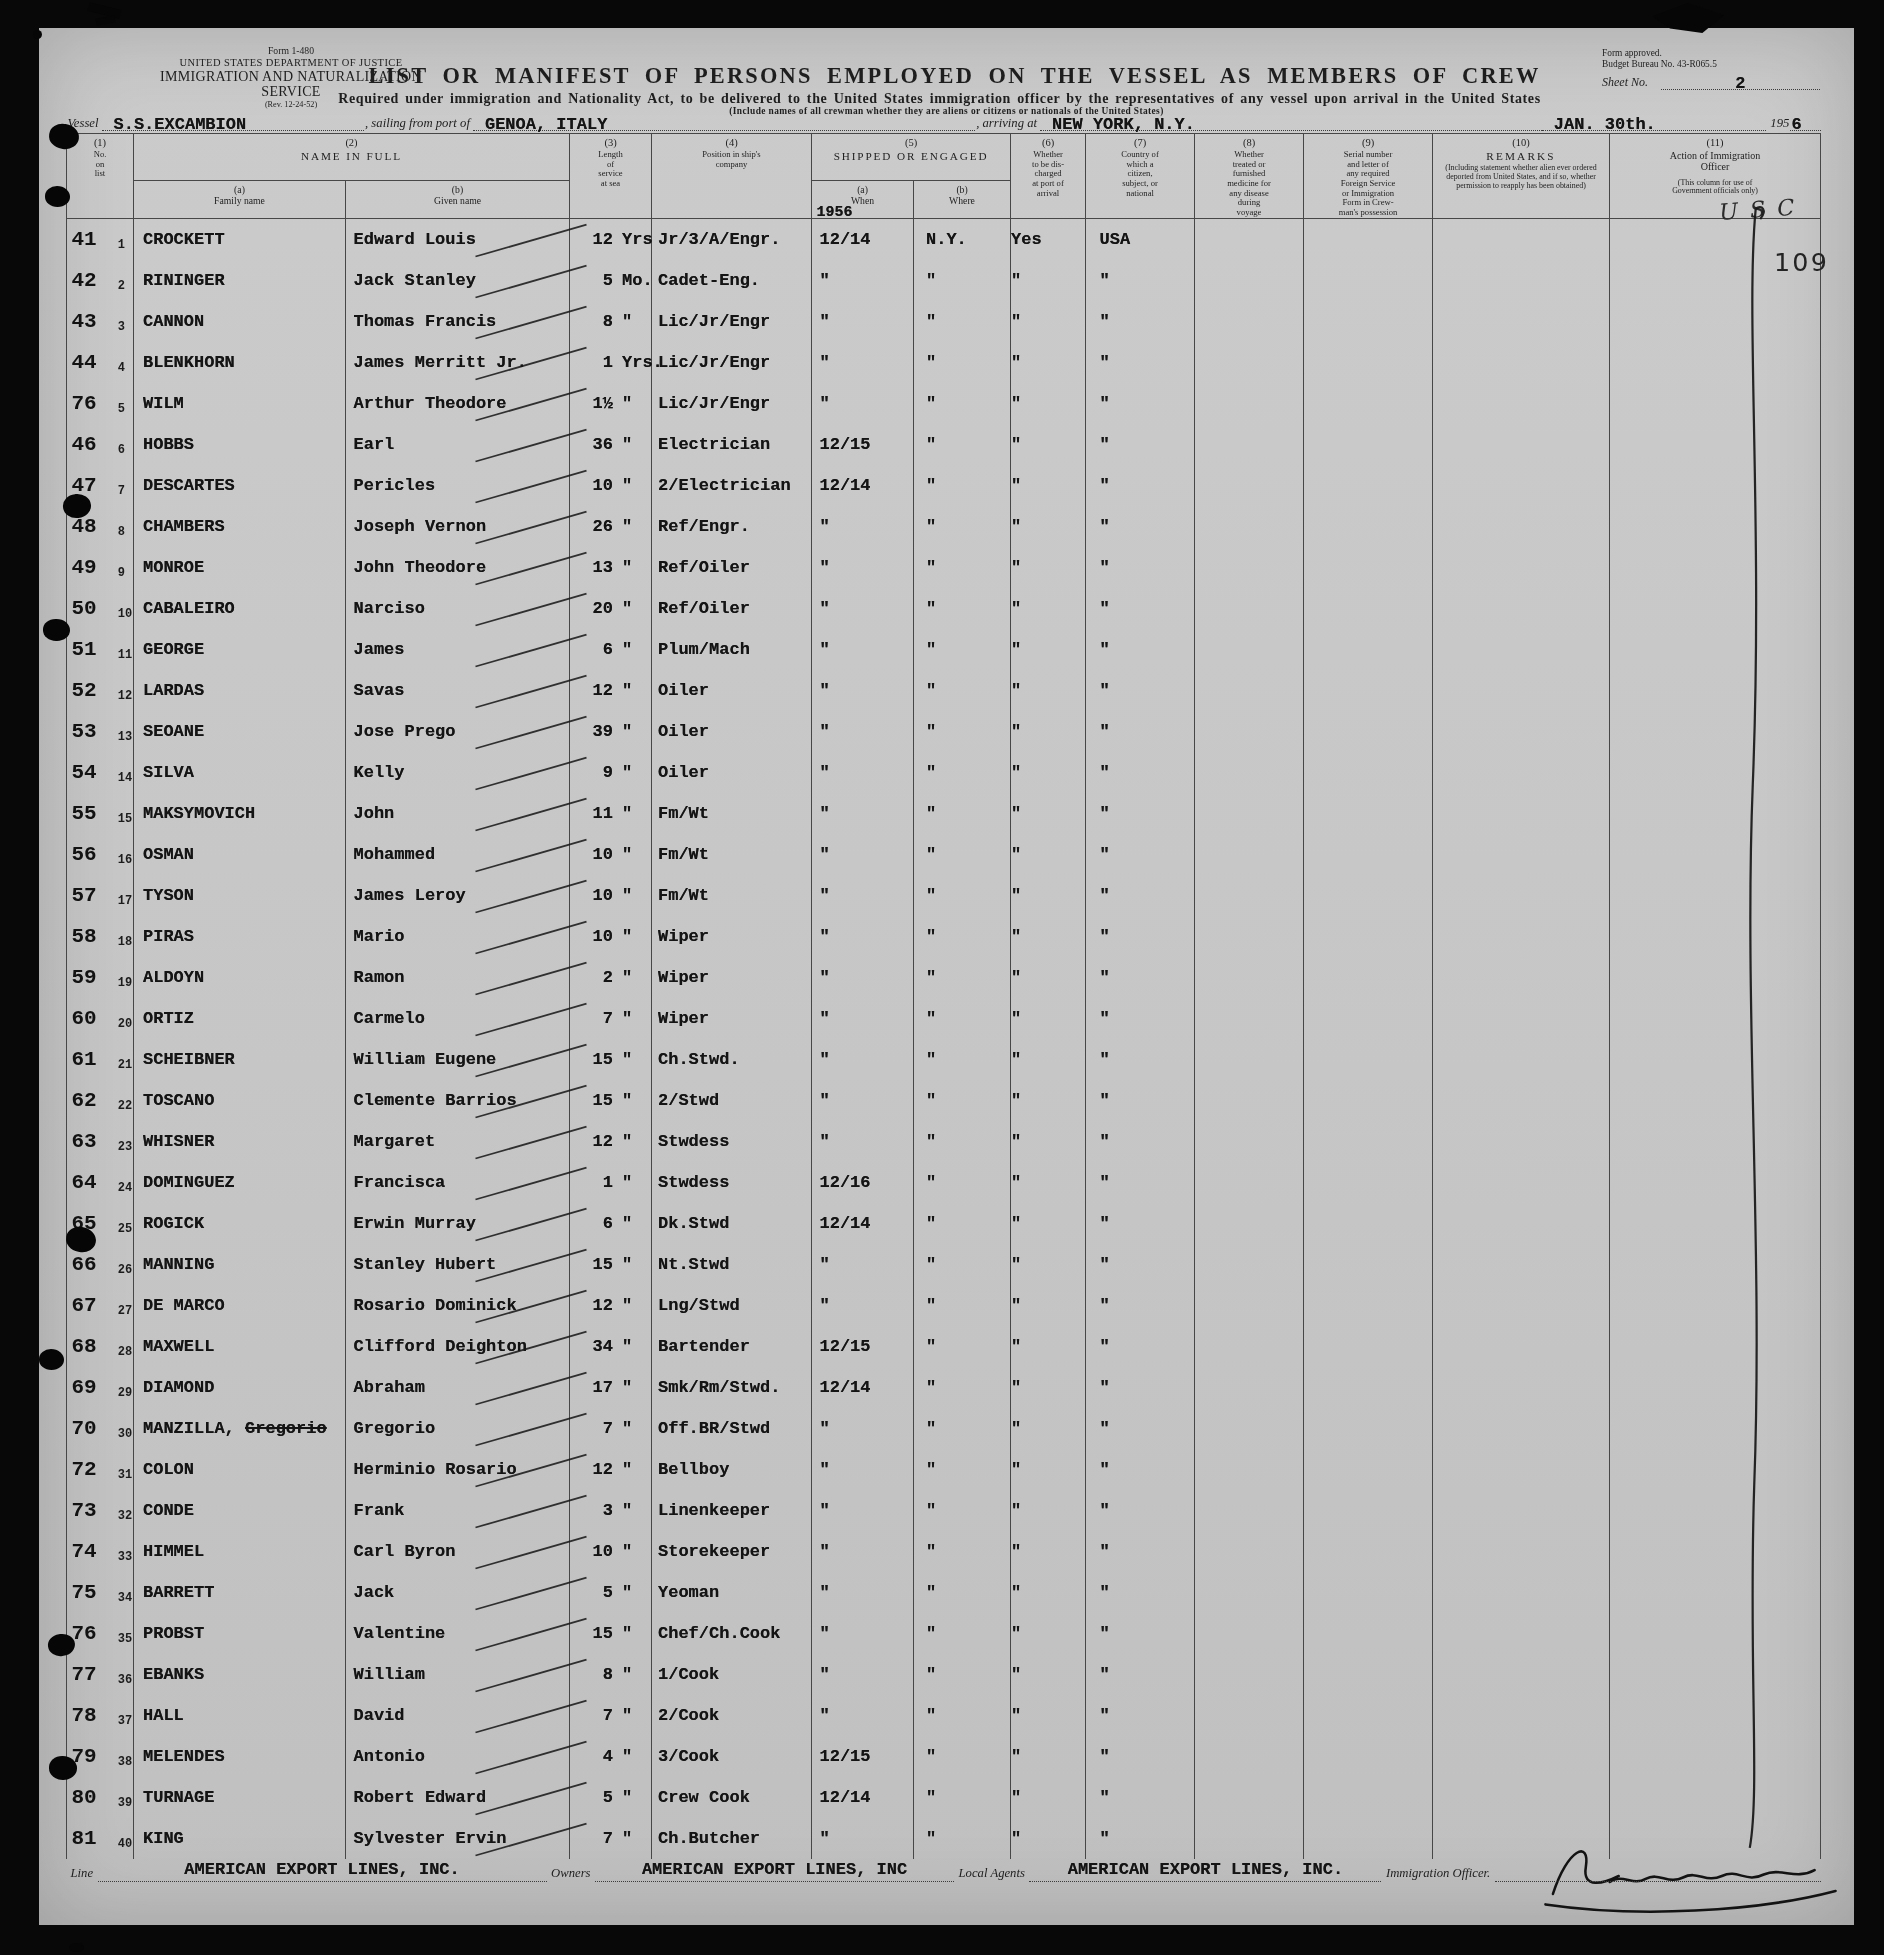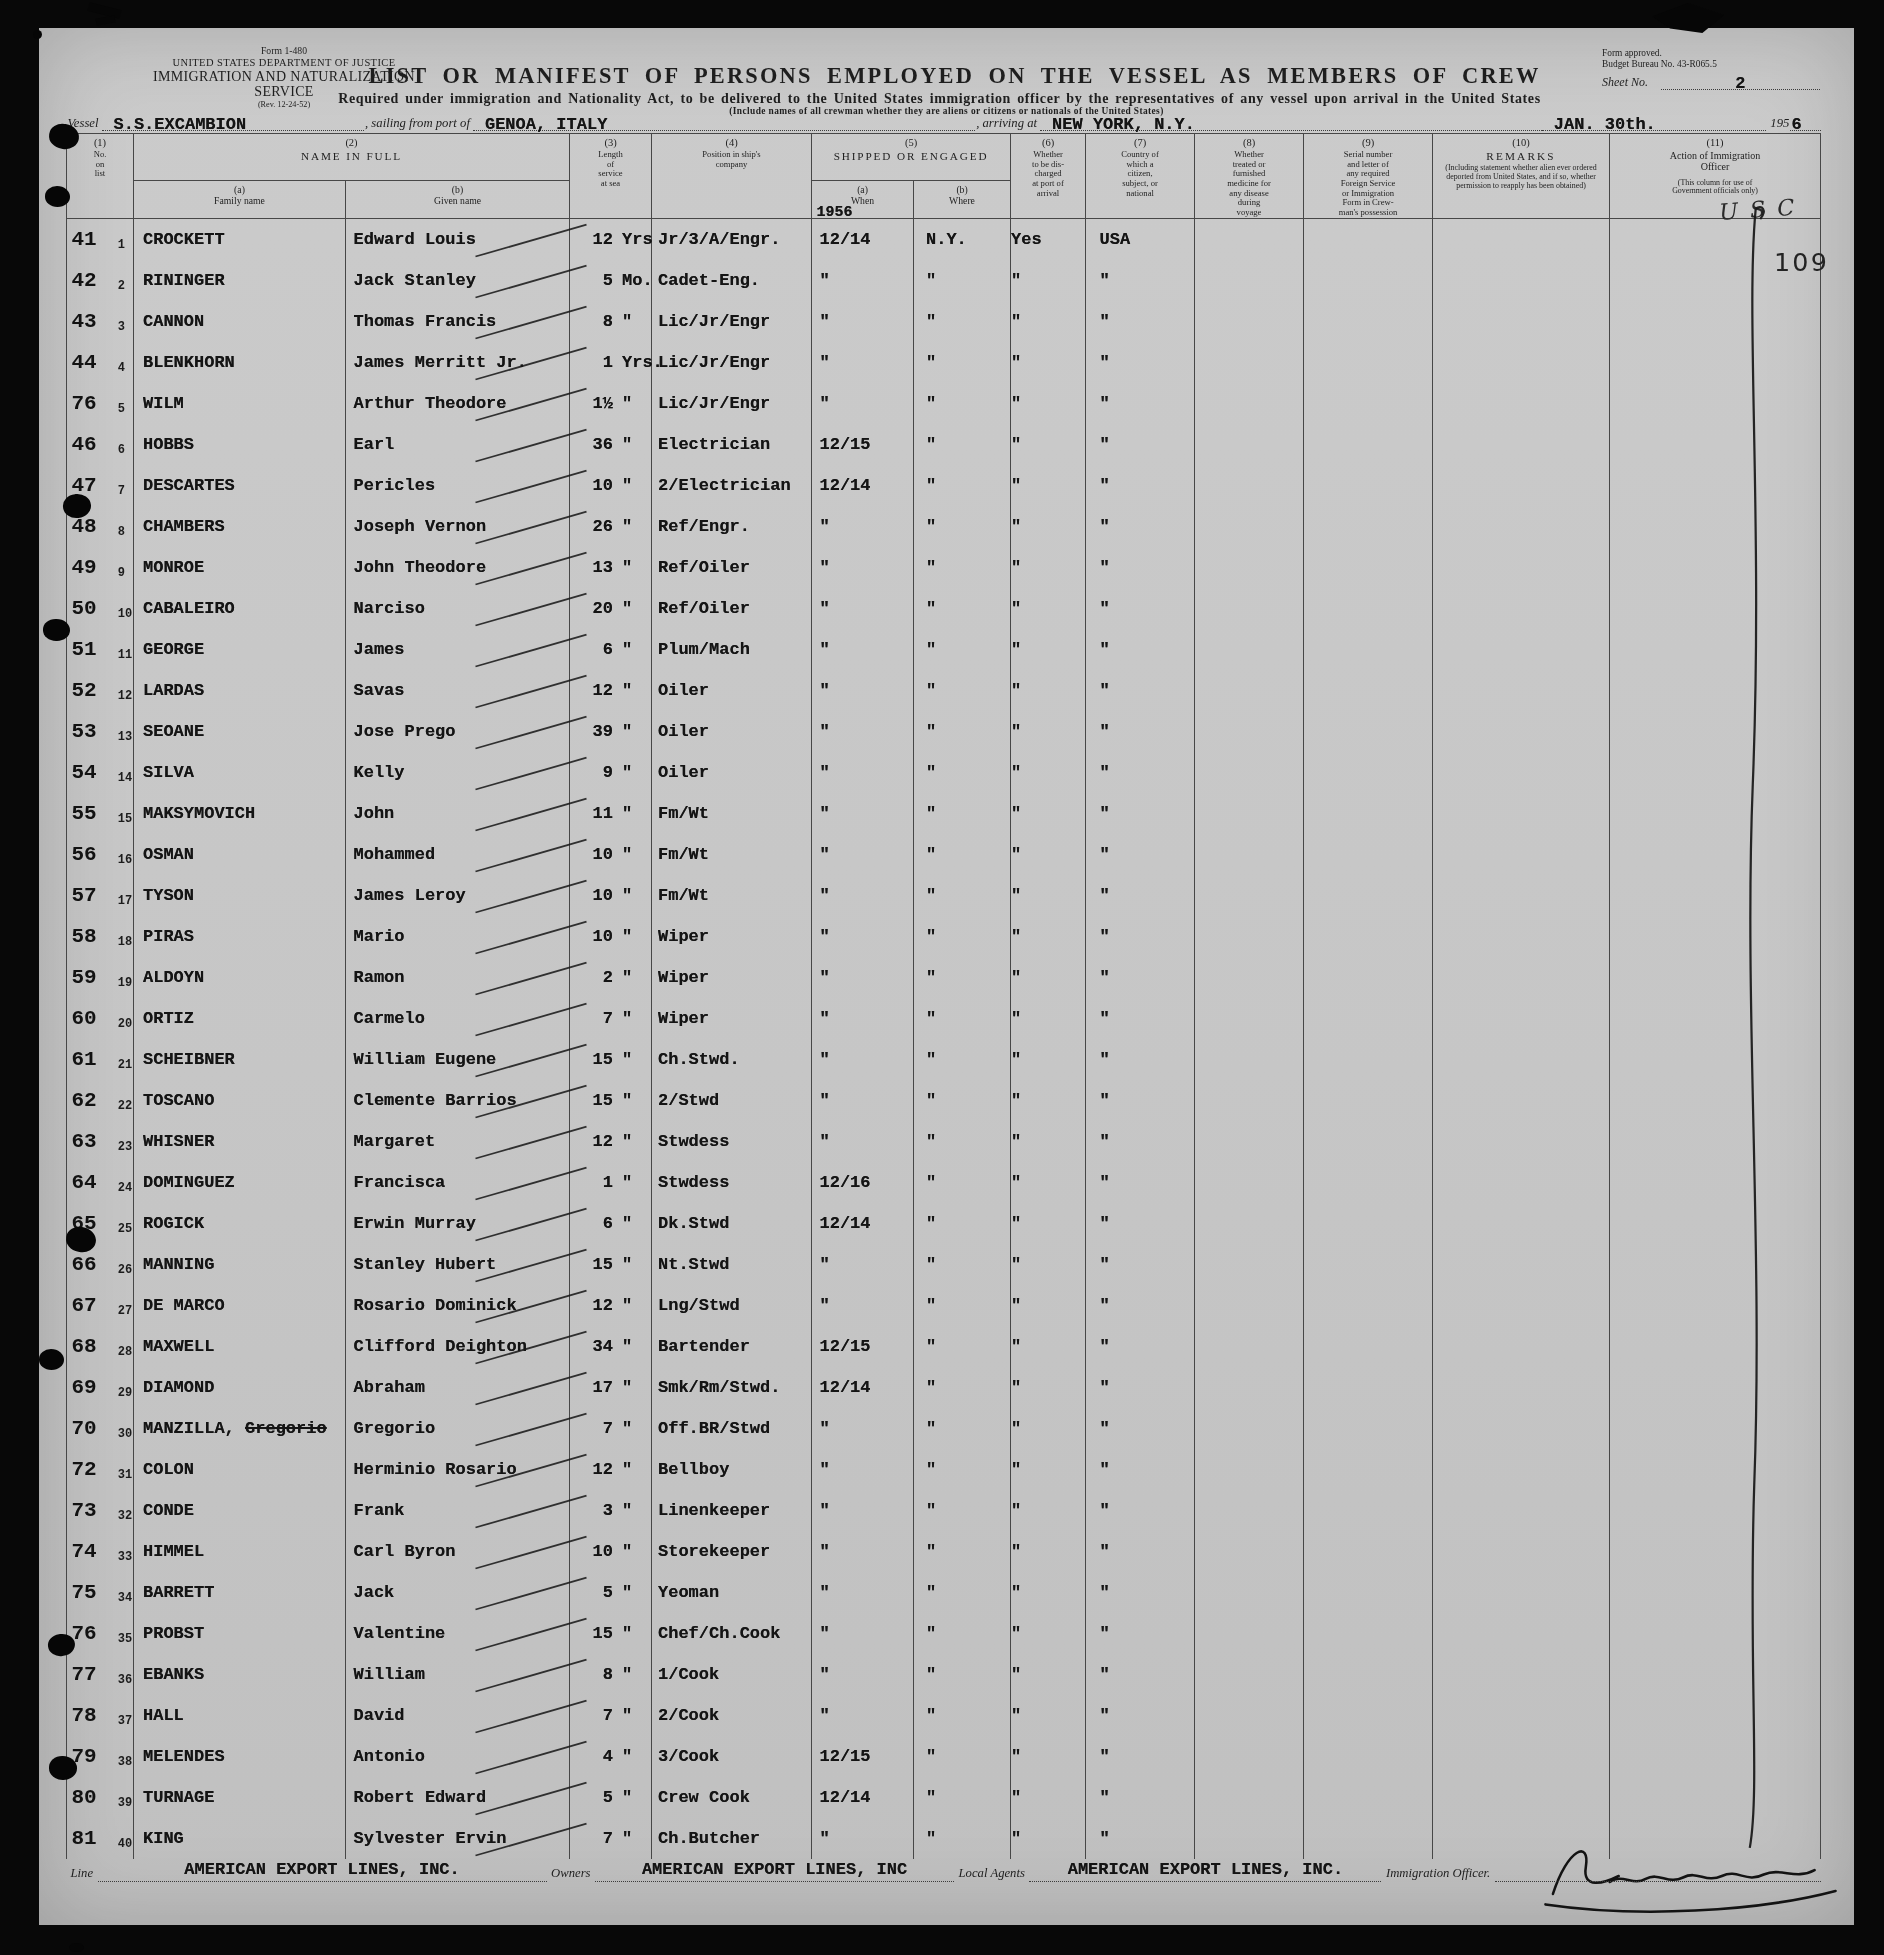--- a/index.html
+++ b/index.html
@@ -14,21 +14,21 @@
     position:absolute;left:39px;top:28px;width:1815px;height:1897px;
     background:linear-gradient(180deg,#cbcbcb 0%,#c6c6c6 55%,#c0c0c0 100%);
     box-shadow:inset 0 0 90px rgba(0,0,0,.18);
   }
   .typed{
     font-family:"Liberation Mono", monospace;
     font-weight:700;color:#141414;
     text-shadow:0 0 0.4px rgba(0,0,0,.65);
   }
   
-  .dept-block{position:absolute;left:123px;top:46px;width:322px;text-align:center;line-height:1.12;}
+  .dept-block{position:absolute;left:130px;top:46px;width:322px;text-align:center;line-height:1.12;}
   .dept-form-no{font-size:9.7px;}
   .dept-name{font-size:10.5px;letter-spacing:0.4px;}
   .dept-service{font-size:14px;letter-spacing:0.3px;text-transform:uppercase;}
   .dept-rev{font-size:8.2px;}
   .approved-block{position:absolute;left:1602px;top:48px;width:224px;font-size:9.4px;line-height:1.2;}
   .sheet-line{position:absolute;left:1602px;top:69px;width:218px;display:flex;align-items:flex-end;}
   .sheet-label{font-size:12px;font-style:italic;}
   .sheet-seg{flex:1;border-bottom:1.5px dotted #3c3c3c;margin-left:4.5px;height:16.5px;text-align:center;}
   .sheet-seg .typed{font-size:17px;position:relative;top:2.2px;}
   .doc-title{position:absolute;left:39px;top:63px;width:1815px;text-align:center;

